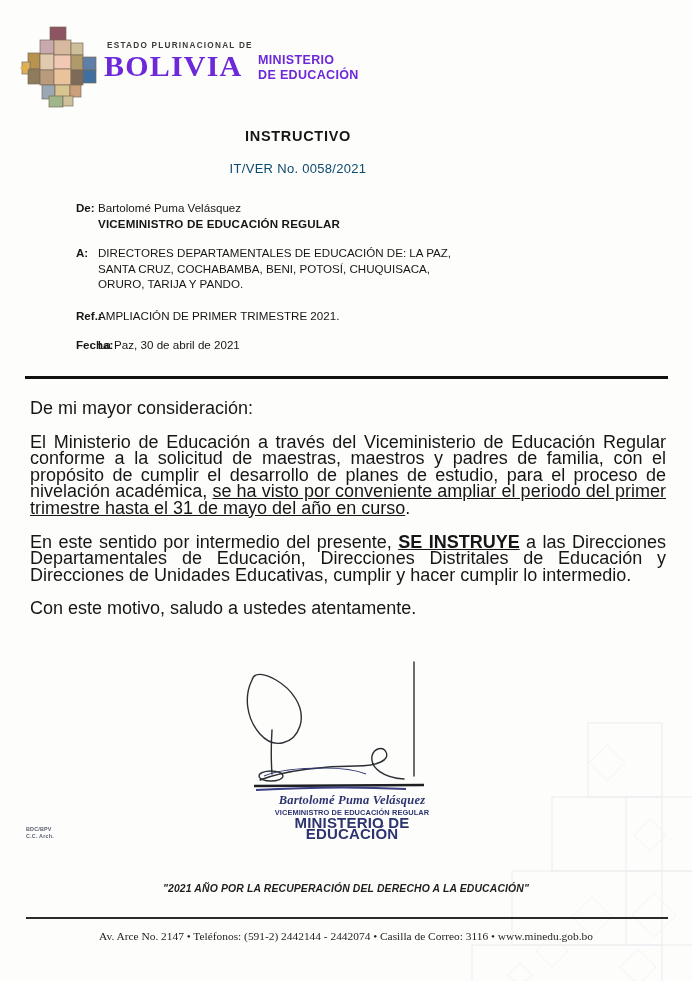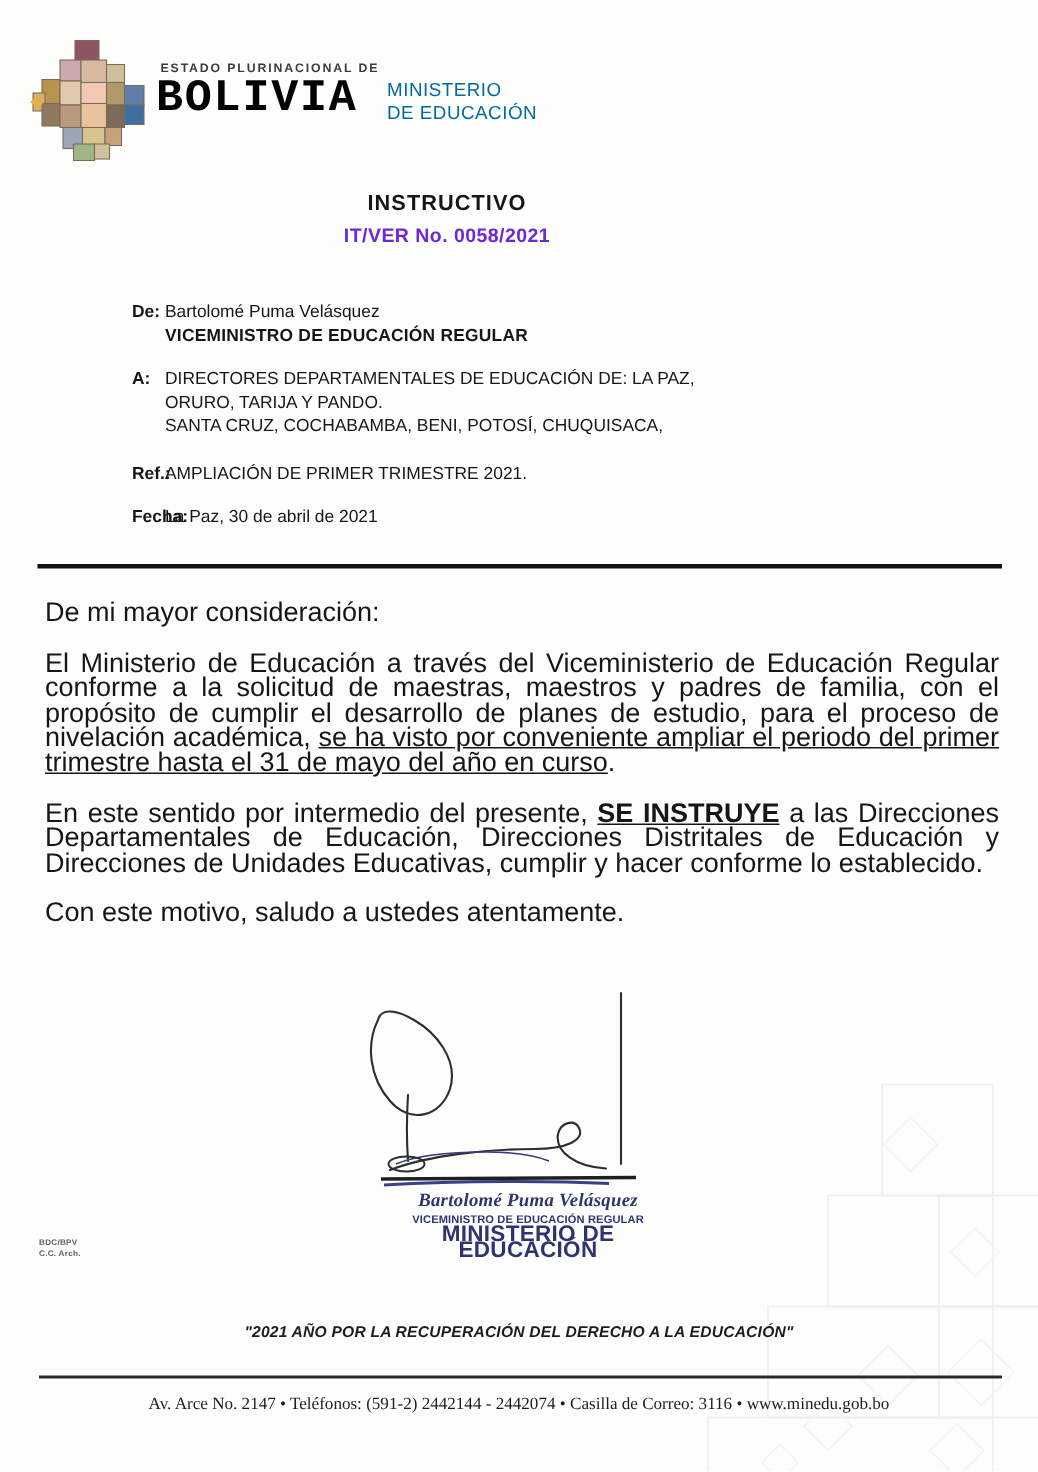--- a/index.html
+++ b/index.html
@@ -49,64 +49,64 @@
     line-height: 1;
   }
   .brand-top {
     font-size: 8.2px;
     letter-spacing: 1.25px;
     color: #3b3b3b;
     font-weight: 600;
     margin-left: 3px;
   }
   .brand-main {
-    font-family: Liberation Mono, monospace;
+    font-family: Liberation Serif, serif;
     font-size: 30px;
     font-weight: bold;
     letter-spacing: 1.2px;
-    color: #000000;
+    color: #6d28d9;
     margin-top: 1px;
   }
   .ministry {
     position: absolute;
     left: 258px;
     top: 53px;
     font-size: 12.5px;
-    font-weight: normal;
+    font-weight: bold;
     line-height: 15px;
     letter-spacing: 0.35px;
-    color: #0369a1;
+    color: #6d28d9;
   }
 
   
   .title-block {
     position: absolute;
     left: 0;
     top: 128px;
     width: 596px;
     text-align: center;
   }
   .doc-title {
     font-size: 14.5px;
     font-weight: bold;
     letter-spacing: 0.7px;
     color: #161616;
   }
   .doc-number {
-    margin-top: 5px;
+    margin-top: 17px;
     font-size: 13px;
-    font-weight: bold;
+    font-weight: normal;
     letter-spacing: 0.3px;
-    color: #6d28d9;
+    color: #0c4a6e;
   }
 
   
   .meta {
     position: absolute;
-    left: 12px;
+    left: 0;
     top: 200px;
     width: 620px;
   }
   .meta-row {
     position: relative;
     display: flex;
     margin-bottom: 14px;
   }
   .meta-label {
     width: 98px;
@@ -319,22 +319,22 @@
       <div class="meta-value">
         <div class="plain">Bartolomé Puma Velásquez</div>
         <div class="strong">VICEMINISTRO DE EDUCACIÓN REGULAR</div>
       </div>
     </div>
 
     <div class="meta-row">
       <div class="meta-label">A:</div>
       <div class="meta-value strong just">
         <span>DIRECTORES DEPARTAMENTALES DE EDUCACIÓN DE: LA PAZ,</span>
+        <span>SANTA CRUZ, COCHABAMBA, BENI, POTOSÍ, CHUQUISACA,</span>
         <span>ORURO, TARIJA Y PANDO.</span>
-        <span>SANTA CRUZ, COCHABAMBA, BENI, POTOSÍ, CHUQUISACA,</span>
       </div>
     </div>
 
     <div class="meta-row" style="margin-top:16px;">
       <div class="meta-label">Ref.:</div>
       <div class="meta-value strong">AMPLIACIÓN DE PRIMER TRIMESTRE 2021.</div>
     </div>
 
     <div class="meta-row" style="margin-top:8px;">
       <div class="meta-label">Fecha:</div>
@@ -346,21 +346,21 @@
 
   <div class="body">
 
     <p class="no-just">De mi mayor consideración:</p>
 
     <p>
       <span>El Ministerio de Educación a través del Viceministerio de Educación Regular conforme a la solicitud de maestras, maestros y padres de familia, con el propósito de cumplir el desarrollo de planes de estudio, para el proceso de nivelación académica, </span><span class="u">se ha visto por conveniente ampliar el periodo del primer trimestre hasta el 31 de mayo del año en curso</span><span>.</span>
     </p>
 
     <p>
-      <span>En este sentido por intermedio del presente, </span><span class="b u">SE INSTRUYE</span><span> a las Direcciones Departamentales de Educación, Direcciones Distritales de Educación y Direcciones de Unidades Educativas, cumplir y hacer conforme lo establecido.</span>
+      <span>En este sentido por intermedio del presente, </span><span class="b u">SE INSTRUYE</span><span> a las Direcciones Departamentales de Educación, Direcciones Distritales de Educación y Direcciones de Unidades Educativas, cumplir y hacer cumplir lo intermedio.</span>
     </p>
 
     <p class="no-just">Con este motivo, saludo a ustedes atentamente.</p>
   </div>
 
   <div class="signature">
     <svg class="sign-svg" width="230" height="150" viewBox="0 0 230 150">
       <g fill="none" stroke="#2b2f33" stroke-width="1.4" stroke-linecap="round">
         <path d="M14 32 C 6 48, 8 70, 22 86 C 36 102, 56 96, 62 78 C 68 58, 52 40, 38 32 C 26 25, 16 24, 14 32 Z"></path>
         <path d="M34 82 C 33 98, 33 112, 34 126"></path>

